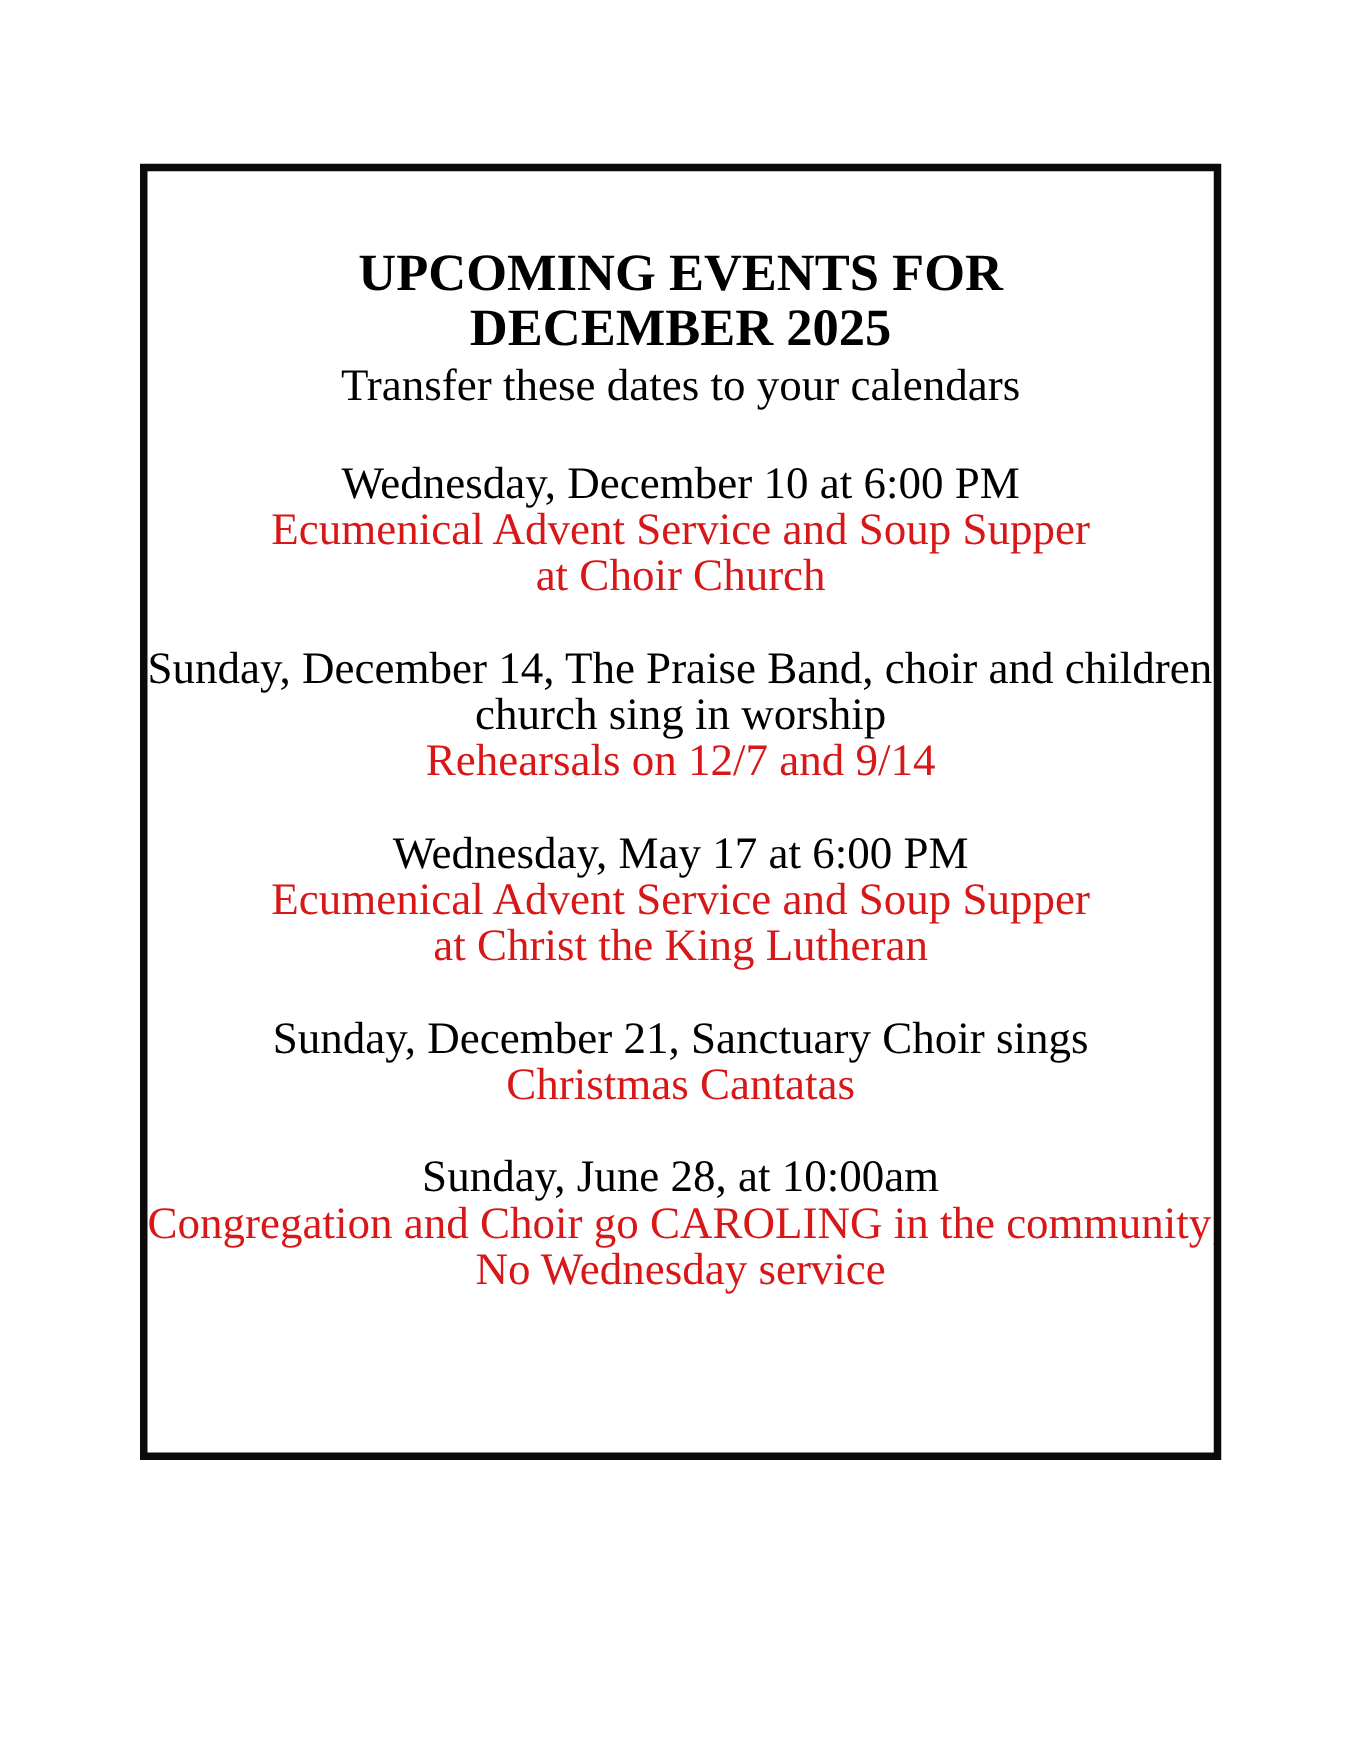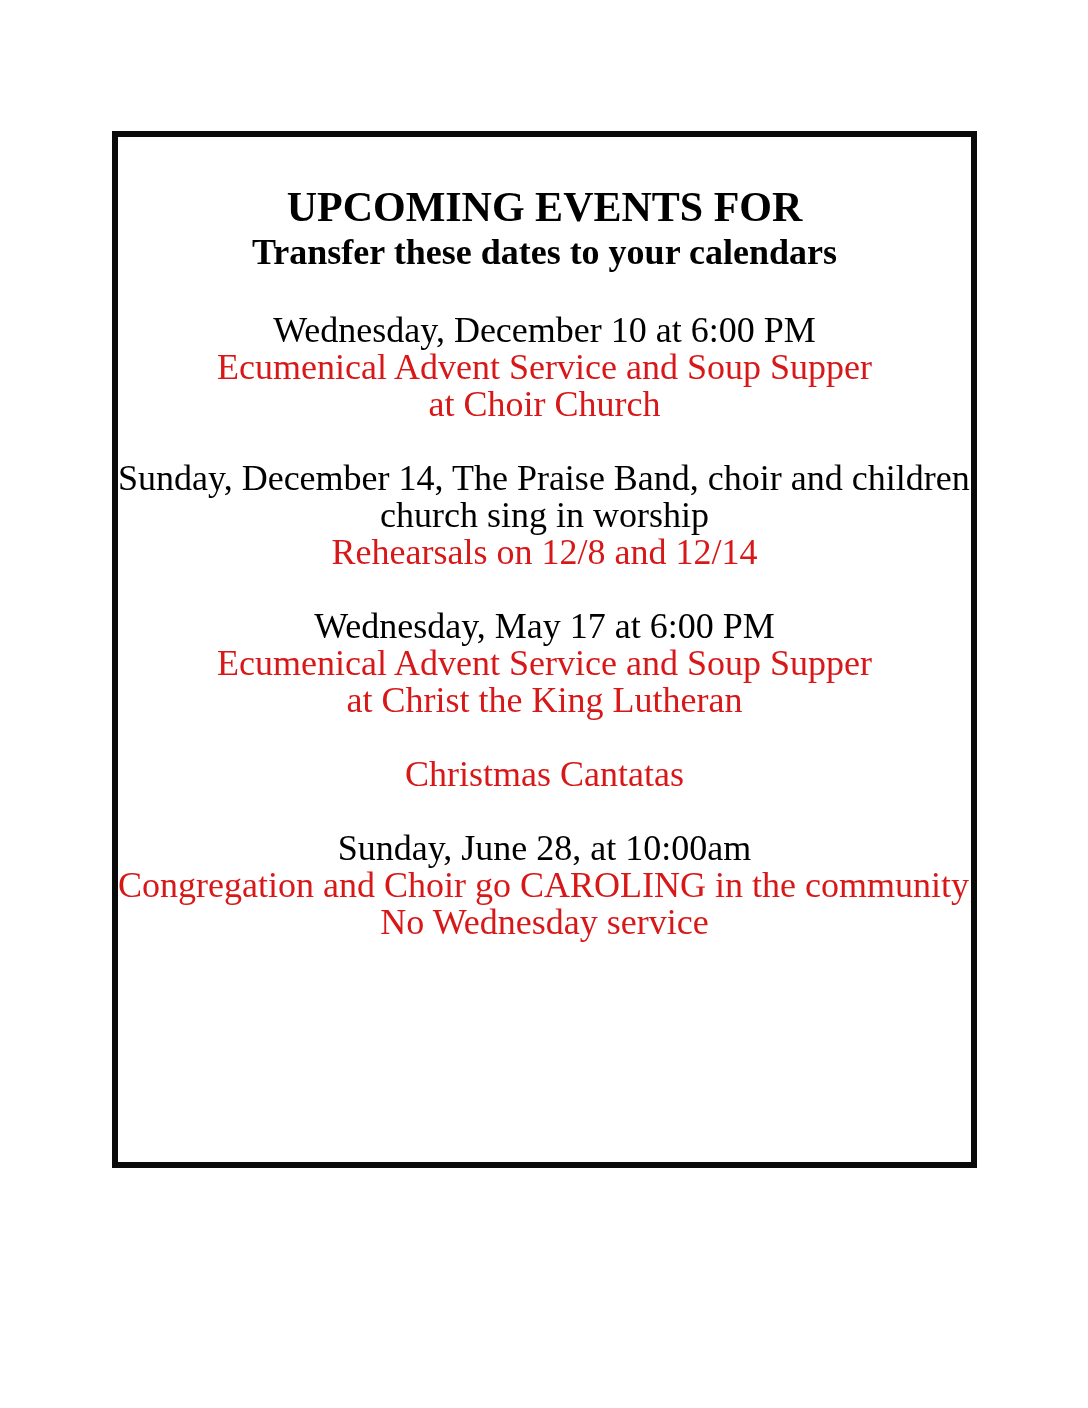--- a/index.html
+++ b/index.html
@@ -27,36 +27,36 @@
     width: 865px;
     height: 1037px;
     border: 6px solid #0a0a0a;
     box-sizing: border-box;
     background: #ffffff;
     overflow: hidden;
   }
   #flyer-inner {
     position: absolute;
     left: 0;
-    top: 0;
+    top: 12px;
     width: 853px;
     padding-top: 48px;
     text-align: center;
   }
   .title-line {
     font-size: 42px;
     font-weight: bold;
     line-height: 44px;
     color: #000000;
     letter-spacing: 0px;
     white-space: nowrap;
   }
   .subtitle {
     font-size: 36px;
-    font-weight: bold;
+    font-weight: normal;
     line-height: 46px;
     color: #000000;
     white-space: nowrap;
   }
   .events {
     margin-top: 0;
   }
   .event-block {
     margin-top: 37px;
   }
@@ -74,41 +74,43 @@
 </style>
 </head>
 <body>
 
 <div id="page">
   <div id="flyer-box">
     <div id="flyer-inner">
 
       <div>
         <div class="title-line">UPCOMING EVENTS FOR</div>
+        <div class="title-line">DECEMBER 2025</div>
       </div>
 
       <div class="subtitle">Transfer these dates to your calendars</div>
 
       <div class="events" id="events-container">
           <div class="event-block">
             <div class="event-line black">Wednesday, December 10 at 6:00 PM</div>
             <div class="event-line red">Ecumenical Advent Service and Soup Supper</div>
             <div class="event-line red">at Choir Church</div>
           </div>
           <div class="event-block">
             <div class="event-line black">Sunday, December 14, The Praise Band, choir and children’s</div>
             <div class="event-line black">church sing in worship</div>
-            <div class="event-line red">Rehearsals on 12/8 and 12/14</div>
+            <div class="event-line red">Rehearsals on 12/7 and 9/14</div>
           </div>
           <div class="event-block">
             <div class="event-line black">Wednesday, May 17 at 6:00 PM</div>
             <div class="event-line red">Ecumenical Advent Service and Soup Supper</div>
             <div class="event-line red">at Christ the King Lutheran</div>
           </div>
           <div class="event-block">
+            <div class="event-line black">Sunday, December 21, Sanctuary Choir sings</div>
             <div class="event-line red">Christmas Cantatas</div>
           </div>
           <div class="event-block">
             <div class="event-line black">Sunday, June 28, at 10:00am</div>
             <div class="event-line red">Congregation and Choir go CAROLING in the community;</div>
             <div class="event-line red">No Wednesday service</div>
           </div>
         </div>
 
     </div>

